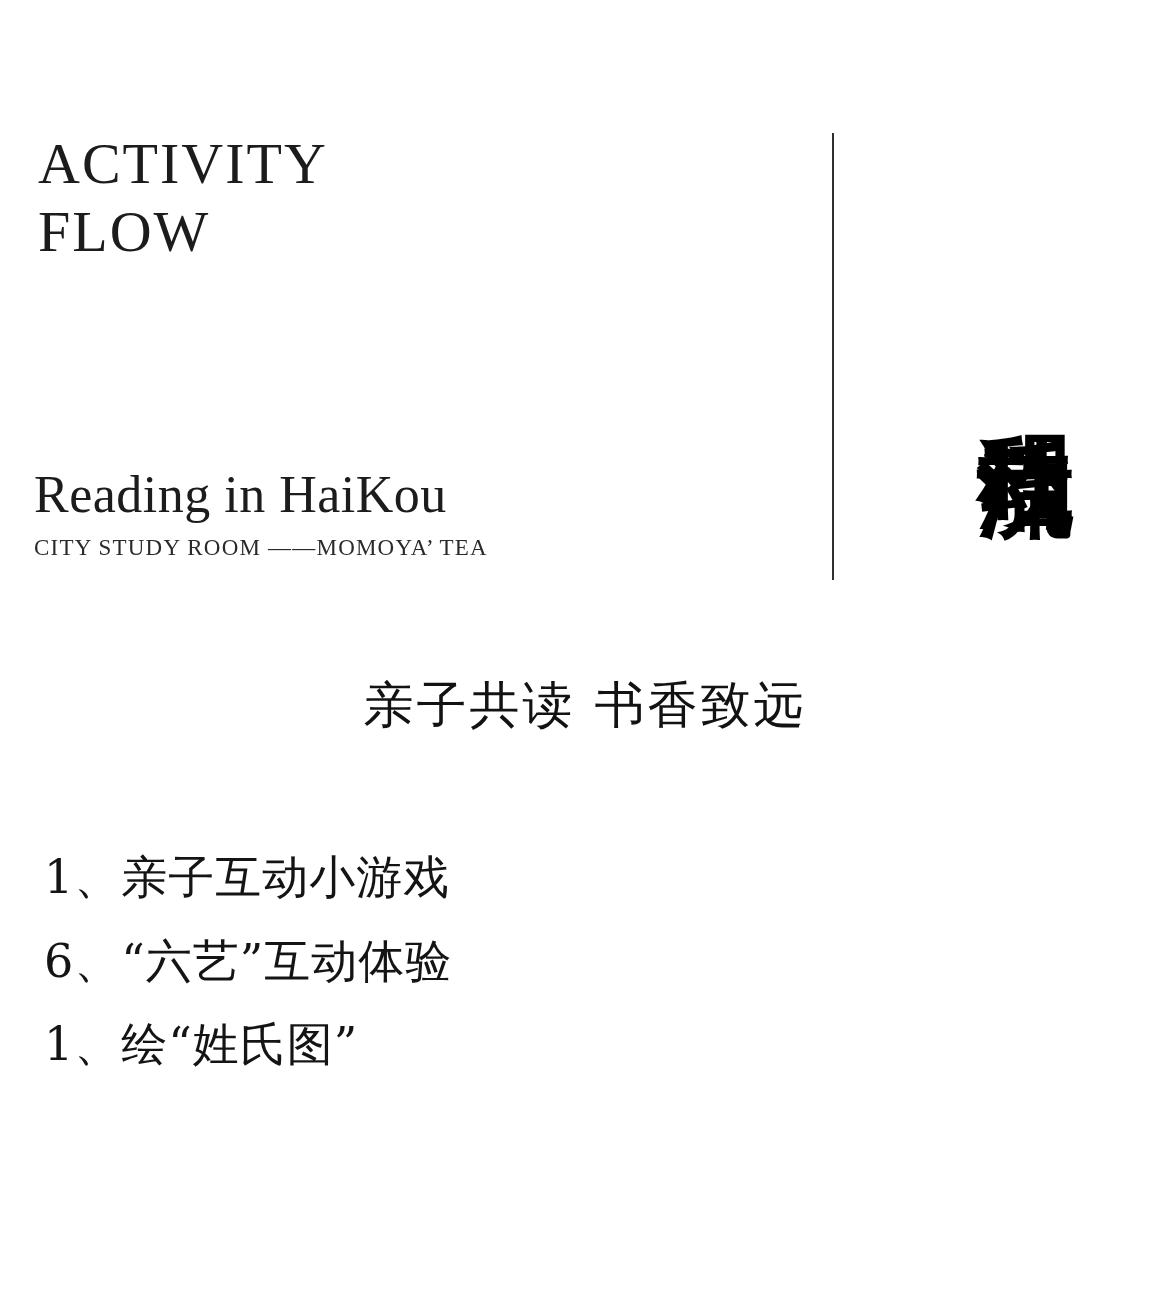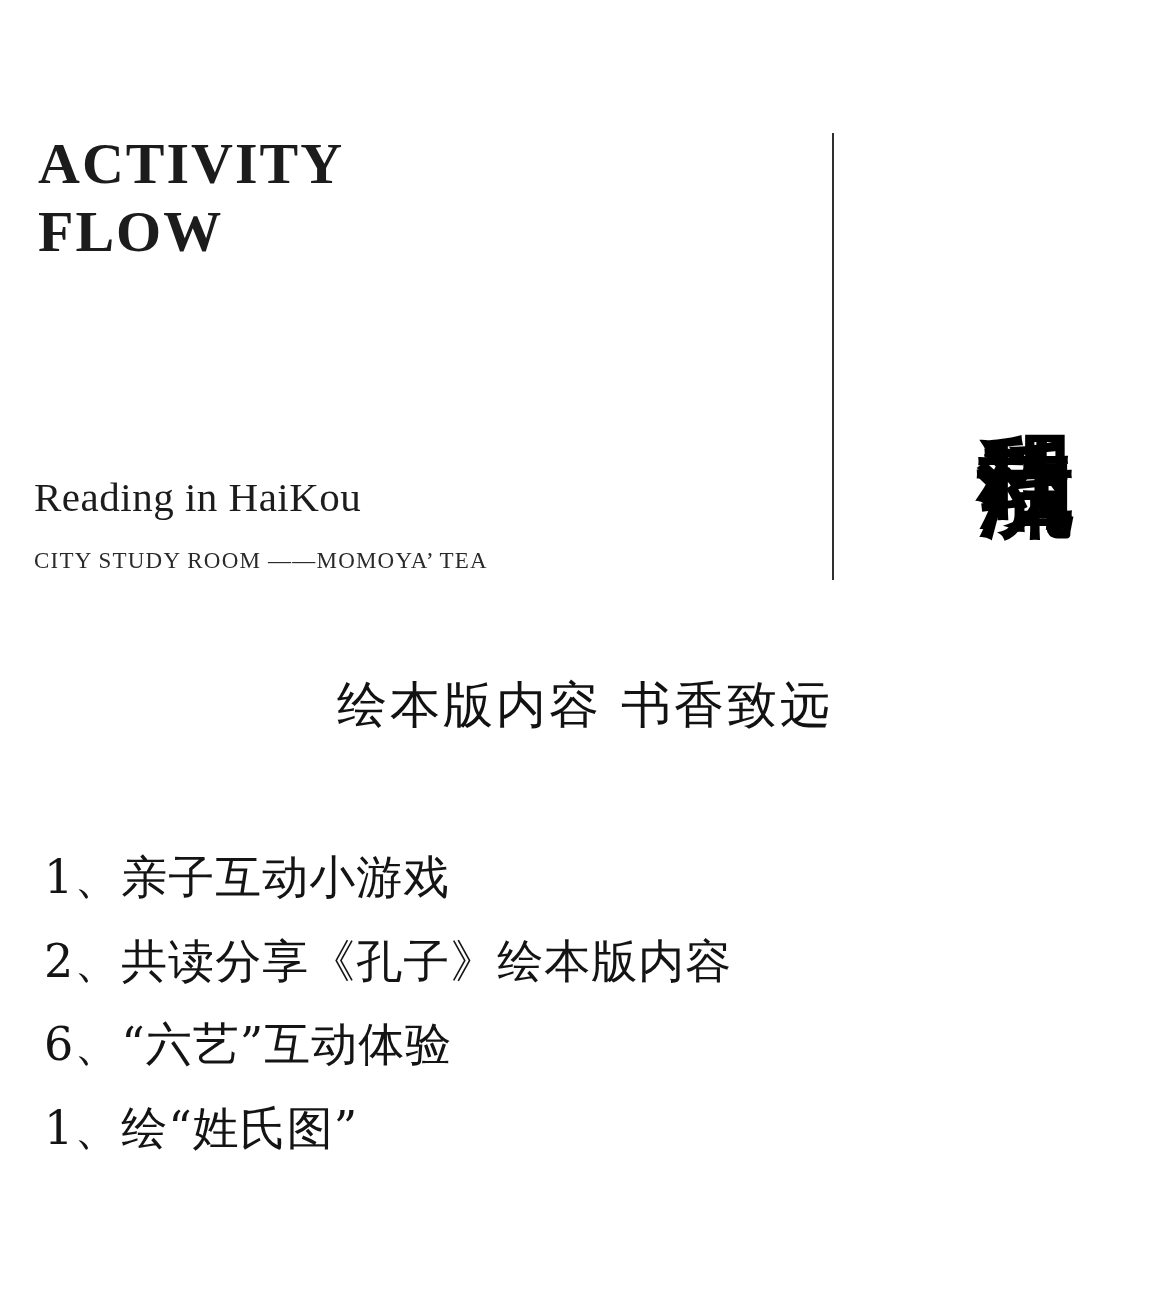--- a/index.html
+++ b/index.html
@@ -27,21 +27,21 @@
 
   .title-en {
     position: absolute;
     left: 38px;
     top: 130px;
     font-family: "Liberation Serif", serif;
     font-size: 58px;
     line-height: 1.18;
     letter-spacing: 2px;
     color: #1c1c1c;
-    font-weight: 700;
+    font-weight: 400;
     white-space: pre-line;
   }
 
   .divider-vertical {
     position: absolute;
     left: 832px;
     top: 133px;
     width: 2px;
     height: 447px;
     background: #303030;
@@ -65,29 +65,28 @@
   }
 
   .brand {
     position: absolute;
     left: 34px;
     top: 466px;
     width: 760px;
   }
   .brand-main {
     font-family: "Liberation Serif", serif;
-    font-size: 41px;
+    font-size: 52px;
     line-height: 1.1;
     letter-spacing: 0.5px;
     color: #1c1c1c;
     font-weight: 400;
-    margin-top: 9px;
   }
   .brand-sub {
-    margin-top: 28px;
+    margin-top: 12px;
     font-family: "Liberation Serif", serif;
     font-size: 23px;
     letter-spacing: 1.2px;
     color: #2a2a2a;
     white-space: nowrap;
   }
 
   
   .subtitle {
     position: absolute;
@@ -129,20 +128,19 @@
 
   <div class="title-cn">活动流程</div>
 
   <div class="brand">
     <div class="brand-main">Reading in HaiKou</div>
     <div class="brand-sub">CITY STUDY ROOM ——MOMOYA’ TEA</div>
   </div>
 
 </div>
 
-<div class="subtitle">绘本版内容 书香致远</div>
+<div class="subtitle">亲子共读 书香致远</div>
 
 <div class="steps">
   <div class="step">1、亲子互动小游戏</div>
-  <div class="step">2、共读分享《孔子》绘本版内容</div>
   <div class="step">6、“六艺”互动体验</div>
   <div class="step">1、绘“姓氏图”</div>
 </div>
 
 </body></html>

